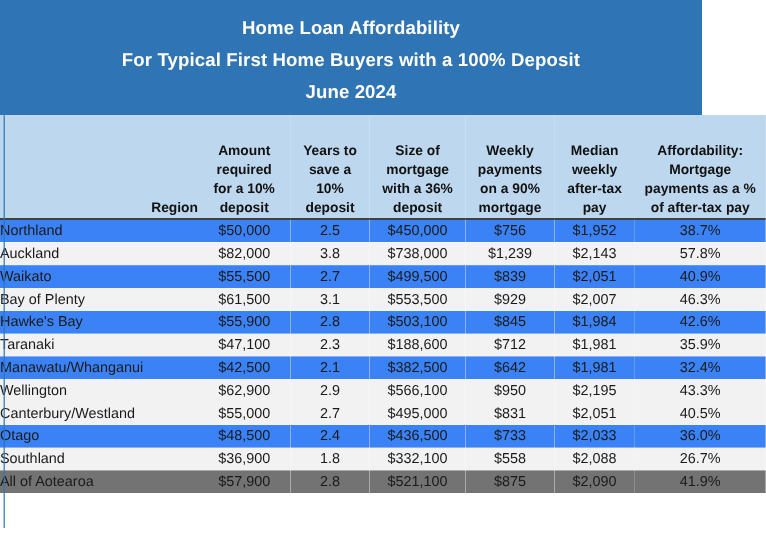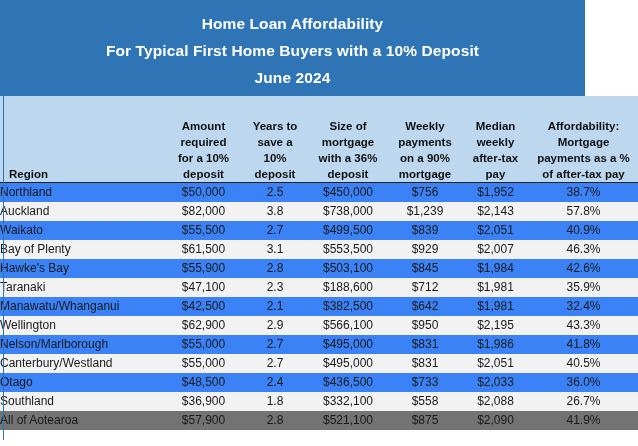--- a/index.html
+++ b/index.html
@@ -75,22 +75,22 @@
     font-weight: bold;
     font-size: 11.5px;
     line-height: 16px;
     color: #111111;
     height: 86px;
     border-bottom: 1.3px solid #1f1f1f;
     padding-bottom: 2px;
     box-sizing: border-box;
   }
   thead th.h-region {
-    text-align: left;
-    padding-left: 9px;
+    text-align: right;
+    padding-left: 20px;
   }
   thead th.h-num {
     text-align: center;
     padding-left: 2px;
     padding-right: 2px;
     white-space: normal;
   }
 
   
   tbody tr { height: 19px; }
@@ -131,21 +131,21 @@
     background: #ffffff;
   }
 </style>
 </head>
 <body>
 
 <div id="page">
 
   <div class="title-banner">
     <div class="title-line">Home Loan Affordability</div>
-    <div class="title-line">For Typical First Home Buyers with a 10% Deposit</div>
+    <div class="title-line">For Typical First Home Buyers with a 100% Deposit</div>
     <div class="title-line">June 2024</div>
   </div>
 
   <div class="region-rule"></div>
 
   <table class="afford">
     <colgroup>
       <col class="c-region">
       <col class="c-amount">
       <col class="c-years">
@@ -261,29 +261,20 @@
         </tr>
         <tr class="band-b">
           <td class="t-region">Wellington</td>
           <td class="t-num">$62,900</td>
           <td class="t-num">2.9</td>
           <td class="t-num">$566,100</td>
           <td class="t-num">$950</td>
           <td class="t-num">$2,195</td>
           <td class="t-num">43.3%</td>
         </tr>
-        <tr class="band-a">
-          <td class="t-region">Nelson/Marlborough</td>
-          <td class="t-num">$55,000</td>
-          <td class="t-num">2.7</td>
-          <td class="t-num">$495,000</td>
-          <td class="t-num">$831</td>
-          <td class="t-num">$1,986</td>
-          <td class="t-num">41.8%</td>
-        </tr>
         <tr class="band-b">
           <td class="t-region">Canterbury/Westland</td>
           <td class="t-num">$55,000</td>
           <td class="t-num">2.7</td>
           <td class="t-num">$495,000</td>
           <td class="t-num">$831</td>
           <td class="t-num">$2,051</td>
           <td class="t-num">40.5%</td>
         </tr>
         <tr class="band-a">

